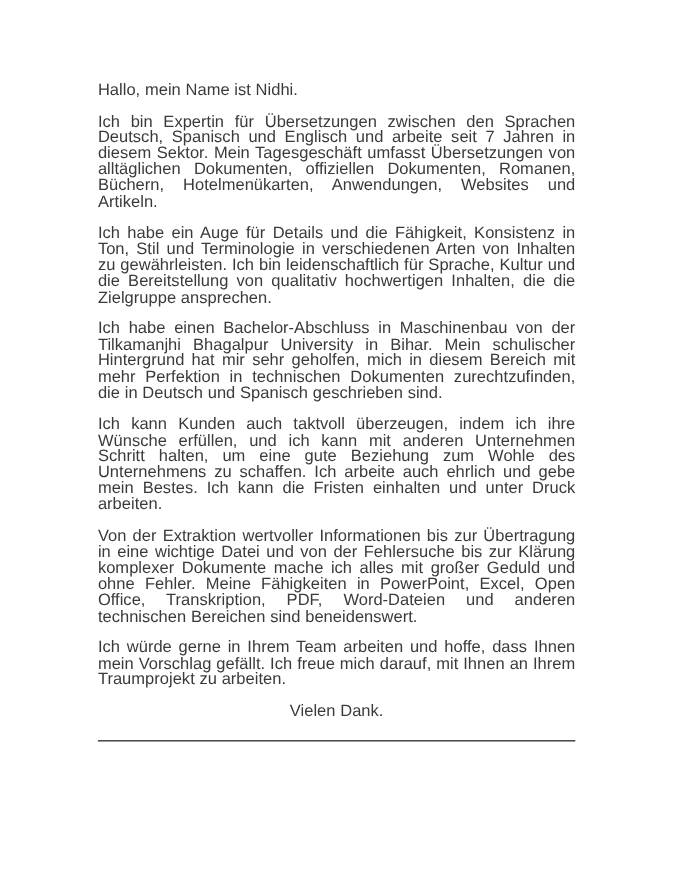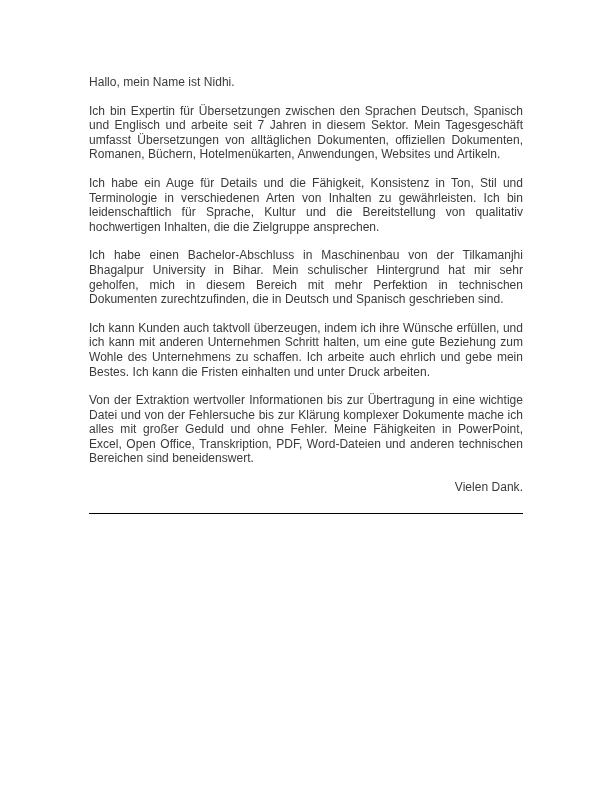--- a/index.html
+++ b/index.html
@@ -18,35 +18,35 @@
   }
 
   .doc-body {
     position: absolute;
     left: 89px;
     top: 75px;
     width: 434px;
   }
 
   .para {
-    font-size: 12px;
+    font-size: 15px;
     line-height: 14.6px;
     color: #3a3a3a;
     text-align: justify;
     text-justify: inter-word;
     margin: 0 0 14px 0;
     font-stretch: semi-condensed;
     letter-spacing: 0.02px;
     word-spacing: 0.1px;
     -webkit-font-smoothing: antialiased;
   }
 
   
   .para.closing {
-    text-align: right;
+    text-align: center;
     margin-bottom: 18px;
   }
 
   .para.greeting {
     text-align: left;
   }
 
   .signature-rule {
     width: 434px;
     height: 0;
@@ -67,19 +67,20 @@
     <p class="para">Ich bin Expertin für Übersetzungen zwischen den Sprachen Deutsch, Spanisch und Englisch und arbeite seit 7 Jahren in diesem Sektor. Mein Tagesgeschäft umfasst Übersetzungen von alltäglichen Dokumenten, offiziellen Dokumenten, Romanen, Büchern, Hotelmenükarten, Anwendungen, Websites und Artikeln.</p>
 
     <p class="para">Ich habe ein Auge für Details und die Fähigkeit, Konsistenz in Ton, Stil und Terminologie in verschiedenen Arten von Inhalten zu gewährleisten. Ich bin leidenschaftlich für Sprache, Kultur und die Bereitstellung von qualitativ hochwertigen Inhalten, die die Zielgruppe ansprechen.</p>
 
     <p class="para">Ich habe einen Bachelor-Abschluss in Maschinenbau von der Tilkamanjhi Bhagalpur University in Bihar. Mein schulischer Hintergrund hat mir sehr geholfen, mich in diesem Bereich mit mehr Perfektion in technischen Dokumenten zurechtzufinden, die in Deutsch und Spanisch geschrieben sind.</p>
 
     <p class="para">Ich kann Kunden auch taktvoll überzeugen, indem ich ihre Wünsche erfüllen, und ich kann mit anderen Unternehmen Schritt halten, um eine gute Beziehung zum Wohle des Unternehmens zu schaffen. Ich arbeite auch ehrlich und gebe mein Bestes. Ich kann die Fristen einhalten und unter Druck arbeiten.</p>
 
     <p class="para">Von der Extraktion wertvoller Informationen bis zur Übertragung in eine wichtige Datei und von der Fehlersuche bis zur Klärung komplexer Dokumente mache ich alles mit großer Geduld und ohne Fehler. Meine Fähigkeiten in PowerPoint, Excel, Open Office, Transkription, PDF, Word-Dateien und anderen technischen Bereichen sind beneidenswert.</p>
 
+    <p class="para">Ich würde gerne in Ihrem Team arbeiten und hoffe, dass Ihnen mein Vorschlag gefällt. Ich freue mich darauf, mit Ihnen an Ihrem Traumprojekt zu arbeiten.</p>
 
     <p class="para closing">Vielen Dank.</p>
 
     <hr class="signature-rule">
 
   </div>
 </div>
 
 </body></html>

